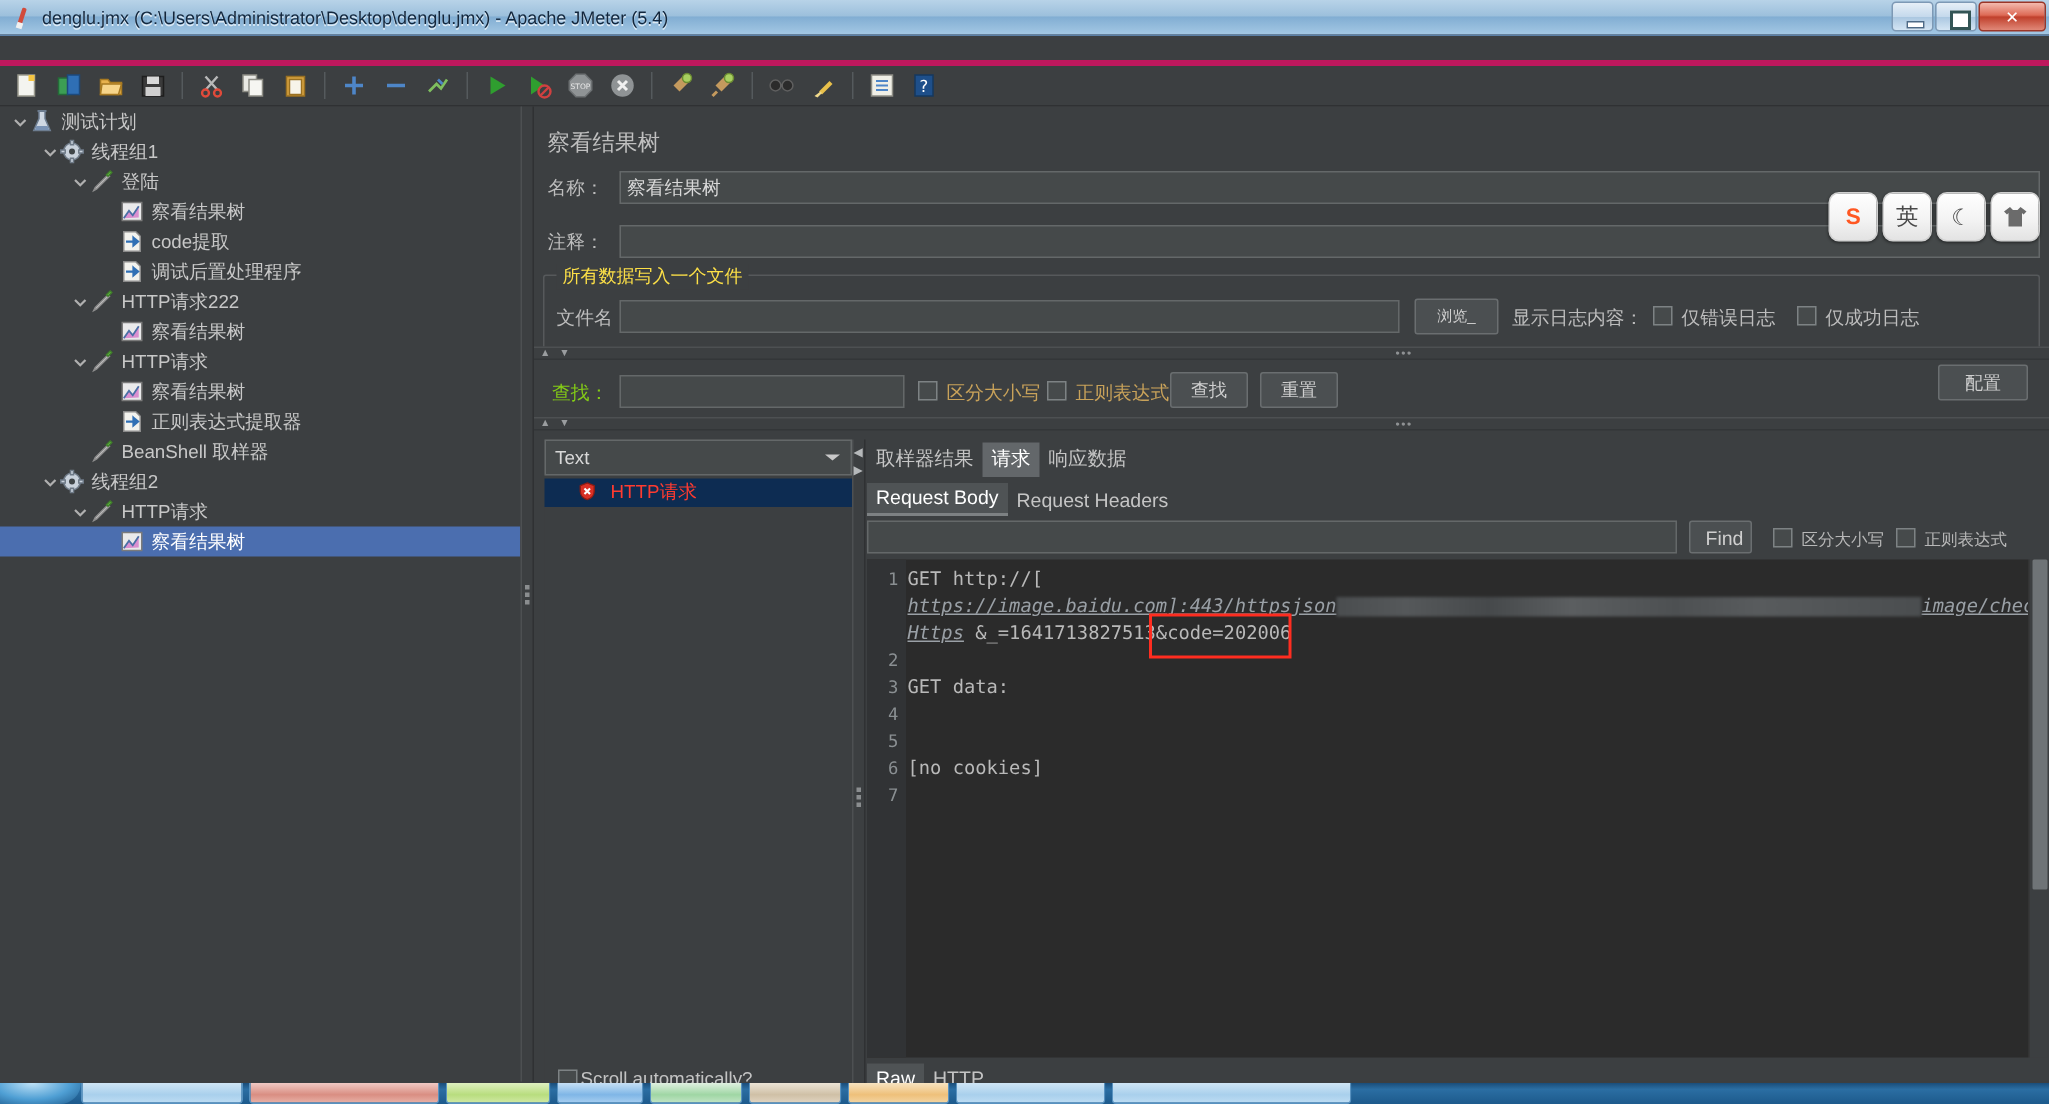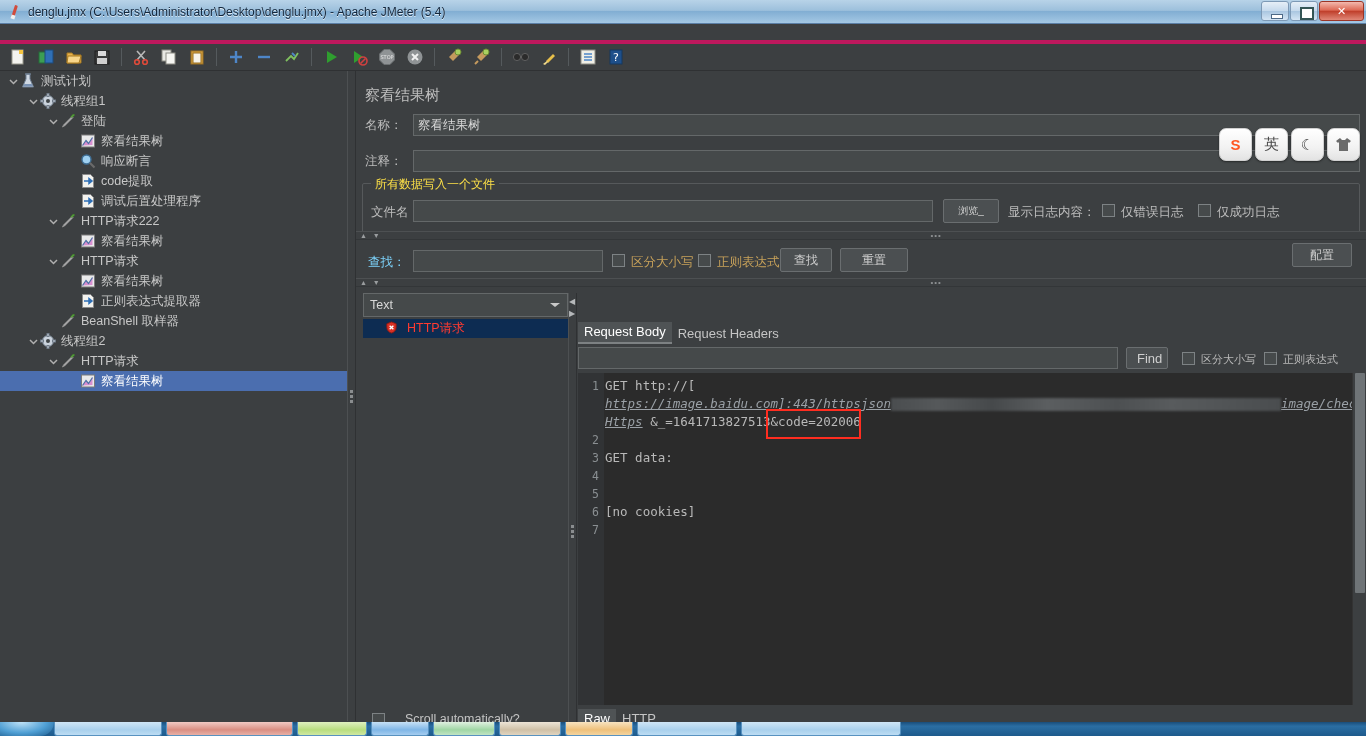--- a/index.html
+++ b/index.html
@@ -180,21 +180,21 @@
   .hl-box {
     position: absolute; border: 2px solid #ff2d20; pointer-events: none;
   }
 
   .vscroll {
     position: absolute; width: 14px; background: #3c3f41; border-left:1px solid #333;
   }
   .vscroll .thumb { position: absolute; left: 2px; width: 10px; background: #6f7477; border-radius: 1px; }
 
   
-  .scroll-auto { position: absolute; display: flex; align-items: center; gap: 20px; font-size: 12.5px; color: #c3c3c3; }
+  .scroll-auto { position: absolute; display: flex; align-items: center; gap: 2px; font-size: 12.5px; color: #c3c3c3; }
 
   
   .taskbar {
     position: absolute; left: 0; bottom: 0; width: 1366px; height: 14px;
     background: linear-gradient(to bottom, #1a4d7a 0%, #2b6ea3 30%, #1d5a8c 100%);
     display: flex; align-items: flex-start; overflow: hidden;
   }
   .tb-item {
     height: 14px; margin-right: 4px; border: 1px solid #5892c0; border-top: none;
     background: linear-gradient(to bottom, #cfe5f5 0%, #a9d0ec 60%, #bcdcf3 100%);
@@ -428,29 +428,20 @@
             <rect x="1.5" y="2" width="13" height="12" fill="#e9e9ea" stroke="#7b7b7b"></rect>
             <path d="M2.5 12.5l3.5-5 2.5 3 4-6v7.5z" fill="#d98fd0"></path>
             <path d="M2.5 12.5l3.5-5 2.5 3 4-6" stroke="#4a6fa5" stroke-width="1.2" fill="none"></path>
           </svg></span>
         <span class="tree-label">察看结果树</span>
       </div>
       <div class="tree-row">
         <span style="display: inline-block; flex: 0 0 auto; width: 66px; height: 20px;"></span>
         <span class="twisty"></span>
         <span class="ticon"><svg width="16" height="16" viewBox="0 0 16 16">
-            <circle cx="6.5" cy="6.5" r="4.5" fill="#9fd0f0" stroke="#3f6f96" stroke-width="1.4"></circle>
-            <path d="M10 10l4.5 4.5" stroke="#6a6a6a" stroke-width="2.2"></path>
-          </svg></span>
-        <span class="tree-label">响应断言</span>
-      </div>
-      <div class="tree-row">
-        <span style="display: inline-block; flex: 0 0 auto; width: 66px; height: 20px;"></span>
-        <span class="twisty"></span>
-        <span class="ticon"><svg width="16" height="16" viewBox="0 0 16 16">
             <path d="M2.5 1.5h8l3 3v10h-11z" fill="#f2f2ee" stroke="#8b8b8b"></path>
             <path d="M4 8h7M9 5.5l3 2.5-3 2.5z" stroke="#2f6fb5" fill="#2f6fb5" stroke-width="1.5"></path>
           </svg></span>
         <span class="tree-label">code提取</span>
       </div>
       <div class="tree-row">
         <span style="display: inline-block; flex: 0 0 auto; width: 66px; height: 20px;"></span>
         <span class="twisty"></span>
         <span class="ticon"><svg width="16" height="16" viewBox="0 0 16 16">
             <path d="M2.5 1.5h8l3 3v10h-11z" fill="#f2f2ee" stroke="#8b8b8b"></path>
@@ -599,28 +590,28 @@
   <div style="position:absolute;left:765px;top:133px;" class="row-label">仅错误日志</div>
   <span class="chk" style="position:absolute;left:842px;top:133px;"></span>
   <div style="position:absolute;left:861px;top:133px;" class="row-label">仅成功日志</div>
   <button class="jm-btn" style="position:absolute;left:936px;top:128px;width:60px;margin-top:44px;">配置</button>
 
   <div class="onetouch" style="top:160px;">
     <span class="arrows">▲ ▼</span>
     <span class="dots">•••</span>
   </div>
 
-  <div style="position:absolute;left:12px;top:183px;color:#7dd3fc;text-align:center;" class="row-label">查找：</div>
+  <div style="position:absolute;left:12px;top:183px;color:#84cc16;text-align:center;" class="row-label">查找：</div>
   <input class="jm-input" style="position: absolute; left: 57px; top: 179px; width: 190px;" value="">
   <span class="chk" style="position:absolute;left:256px;top:183px;"></span>
   <div style="position:absolute;left:275px;top:183px;color:#c8a25a;" class="row-label">区分大小写</div>
   <span class="chk" style="position:absolute;left:342px;top:183px;"></span>
   <div style="position:absolute;left:361px;top:183px;color:#c8a25a;" class="row-label">正则表达式</div>
   <button class="jm-btn" style="position:absolute;left:424px;top:177px;width:52px;">查找</button>
-  <button class="jm-btn" style="position:absolute;left:484px;top:177px;width:68px;">重置</button>
+  <button class="jm-btn" style="position:absolute;left:484px;top:177px;width:52px;">重置</button>
 
   <div class="onetouch" style="top:207px;">
     <span class="arrows">▲ ▼</span>
     <span class="dots">•••</span>
   </div>
 
   <div class="jm-input" style="position:absolute;left:7px;top:222px;width:205px;height:24px;display:flex;align-items:center;padding:0 6px;">
     <span style="flex:1;">Text</span>
     <span>
       <svg width="12" height="8" viewBox="0 0 12 8">
@@ -645,20 +636,25 @@
     <div class="grip-dots">
         <i></i>
         <i></i>
         <i></i>
       </div>
   </div>
 
   <div style="position:absolute;left:213px;top:226px;font-size:8px;color:#b5b8ba;line-height:10px;">◀</div>
   <div style="position:absolute;left:213px;top:238px;font-size:8px;color:#b5b8ba;line-height:10px;">▶</div>
 
+  <div class="tabstrip" style="left:222px;top:224px;">
+    <div class="tab">取样器结果</div>
+    <div class="tab active">请求</div>
+    <div class="tab">响应数据</div>
+  </div>
 
   <div class="tabstrip" style="left:222px;top:251px;">
     <div class="subtab active">Request Body</div>
     <div class="subtab">Request Headers</div>
   </div>
 
   <input class="jm-input" style="position: absolute; left: 222px; top: 276px; width: 540px;" value="">
   <button class="jm-btn" style="position:absolute;left:770px;top:276px;width:42px;height:22px;font-size:13px;">Find</button>
   <span class="chk" style="position:absolute;left:826px;top:281px;"></span>
   <div style="position:absolute;left:845px;top:281px;font-size:11px;color:#b8b8b8;">区分大小写</div>

